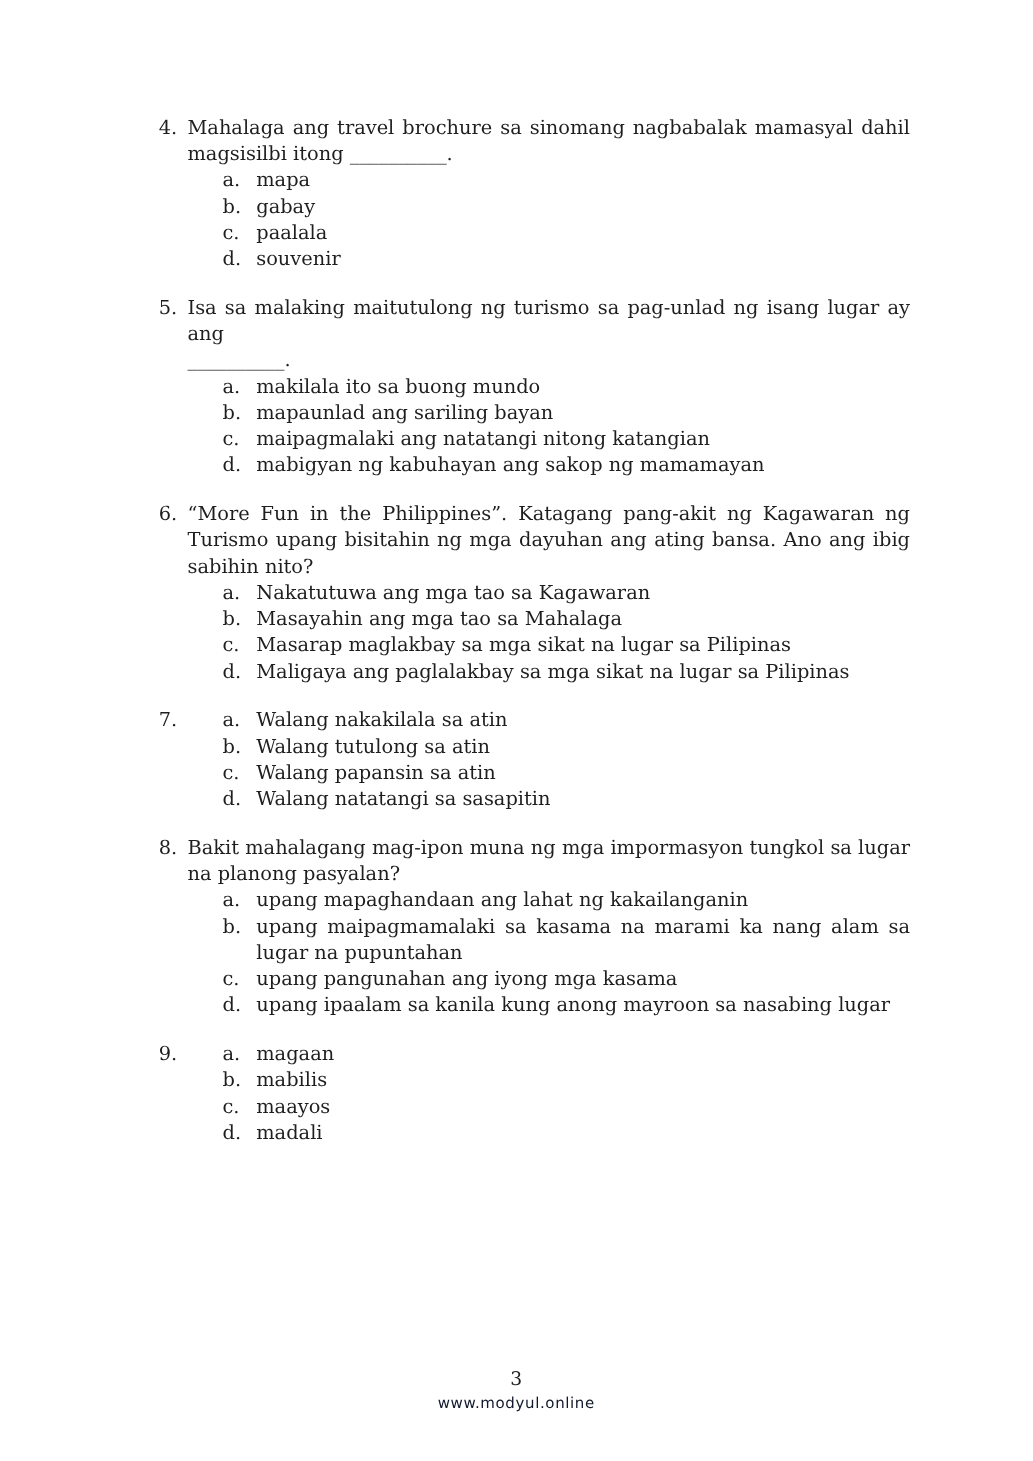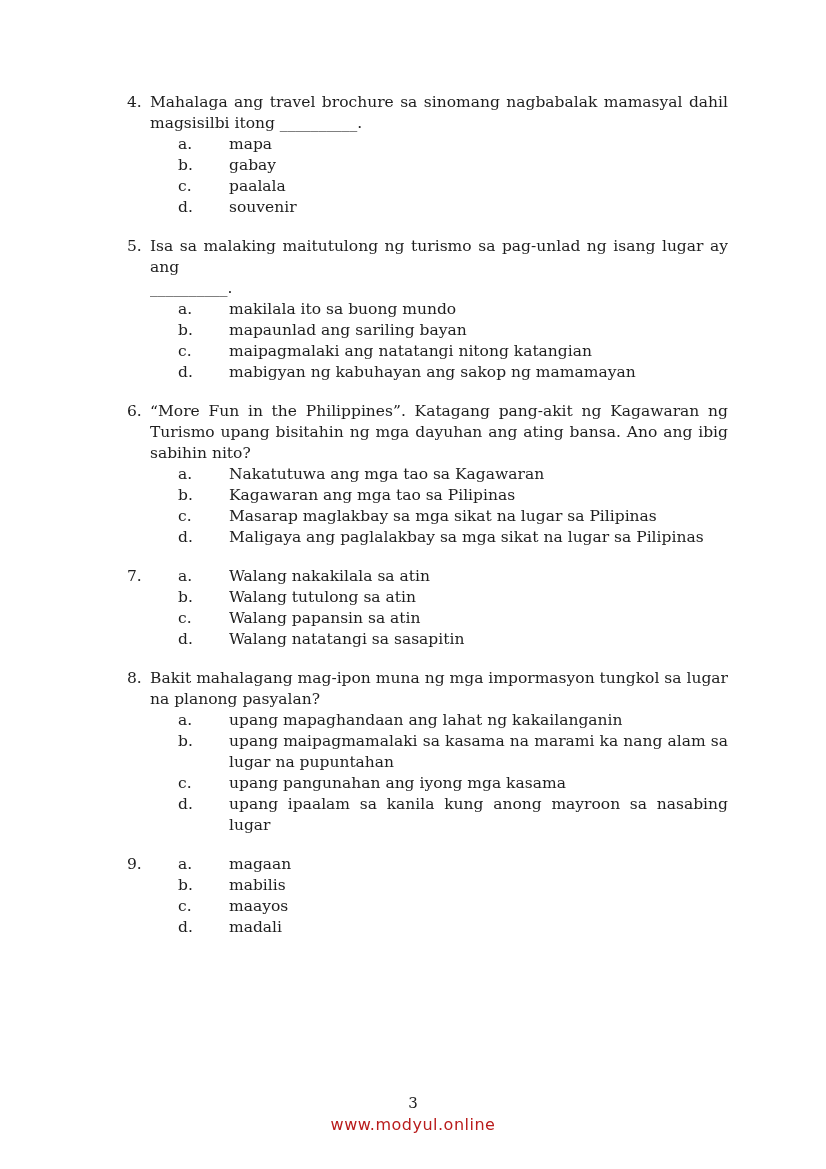--- a/index.html
+++ b/index.html
@@ -33,42 +33,42 @@
   .q-text {
     text-align: justify;
     white-space: pre-wrap;
   }
   .options {
     list-style: none;
     padding-left: 28px;
   }
   .option { display: flex; }
   .opt-letter { flex: none; width: 27px; }
-  .opt-text { flex: 1; text-align: justify; margin-left: 24px; }
+  .opt-text { flex: 1; text-align: justify; }
   .italic { }
   .bold { font-weight: normal; }
   .page-number {
     position: absolute;
     top: 1094px;
     left: 0;
     width: 100%;
     text-align: center;
     font-size: 15px;
     color: #1e1e1e;
   }
   .watermark {
     position: absolute;
     top: 1115px;
     left: 0;
     width: 100%;
     text-align: center;
     font-family: "DejaVu Sans", sans-serif;
-    font-size: 16px;
+    font-size: 12px;
     letter-spacing: 0.5px;
-    color: #b91c1c;
+    color: #0f172a;
   }
 </style>
 </head>
 <body>
 
 <div class="page">
 
   <main class="content">
   <div class="question">
     <span class="q-num">4.</span>
@@ -132,21 +132,21 @@
     <div class="q-body">
       <p class="q-text"><span class="bold">“More Fun in the Philippines”.</span><span> Katagang pang-akit ng Kagawaran ng Turismo upang bisitahin ng mga dayuhan ang ating bansa. Ano ang ibig sabihin nito?</span></p>
       <ol class="options">
   <li class="option">
     <span class="opt-letter">a.</span>
     <span class="opt-text">Nakatutuwa ang mga tao sa Kagawaran</span>
   </li>
 
   <li class="option">
     <span class="opt-letter">b.</span>
-    <span class="opt-text">Kagawaran ang mga tao sa Pilipinas</span>
+    <span class="opt-text">Masayahin ang mga tao sa Mahalaga</span>
   </li>
 
   <li class="option">
     <span class="opt-letter">c.</span>
     <span class="opt-text">Masarap maglakbay sa mga sikat na lugar sa Pilipinas</span>
   </li>
 
   <li class="option">
     <span class="opt-letter">d.</span>
     <span class="opt-text">Maligaya ang paglalakbay sa mga sikat na lugar sa Pilipinas</span>

